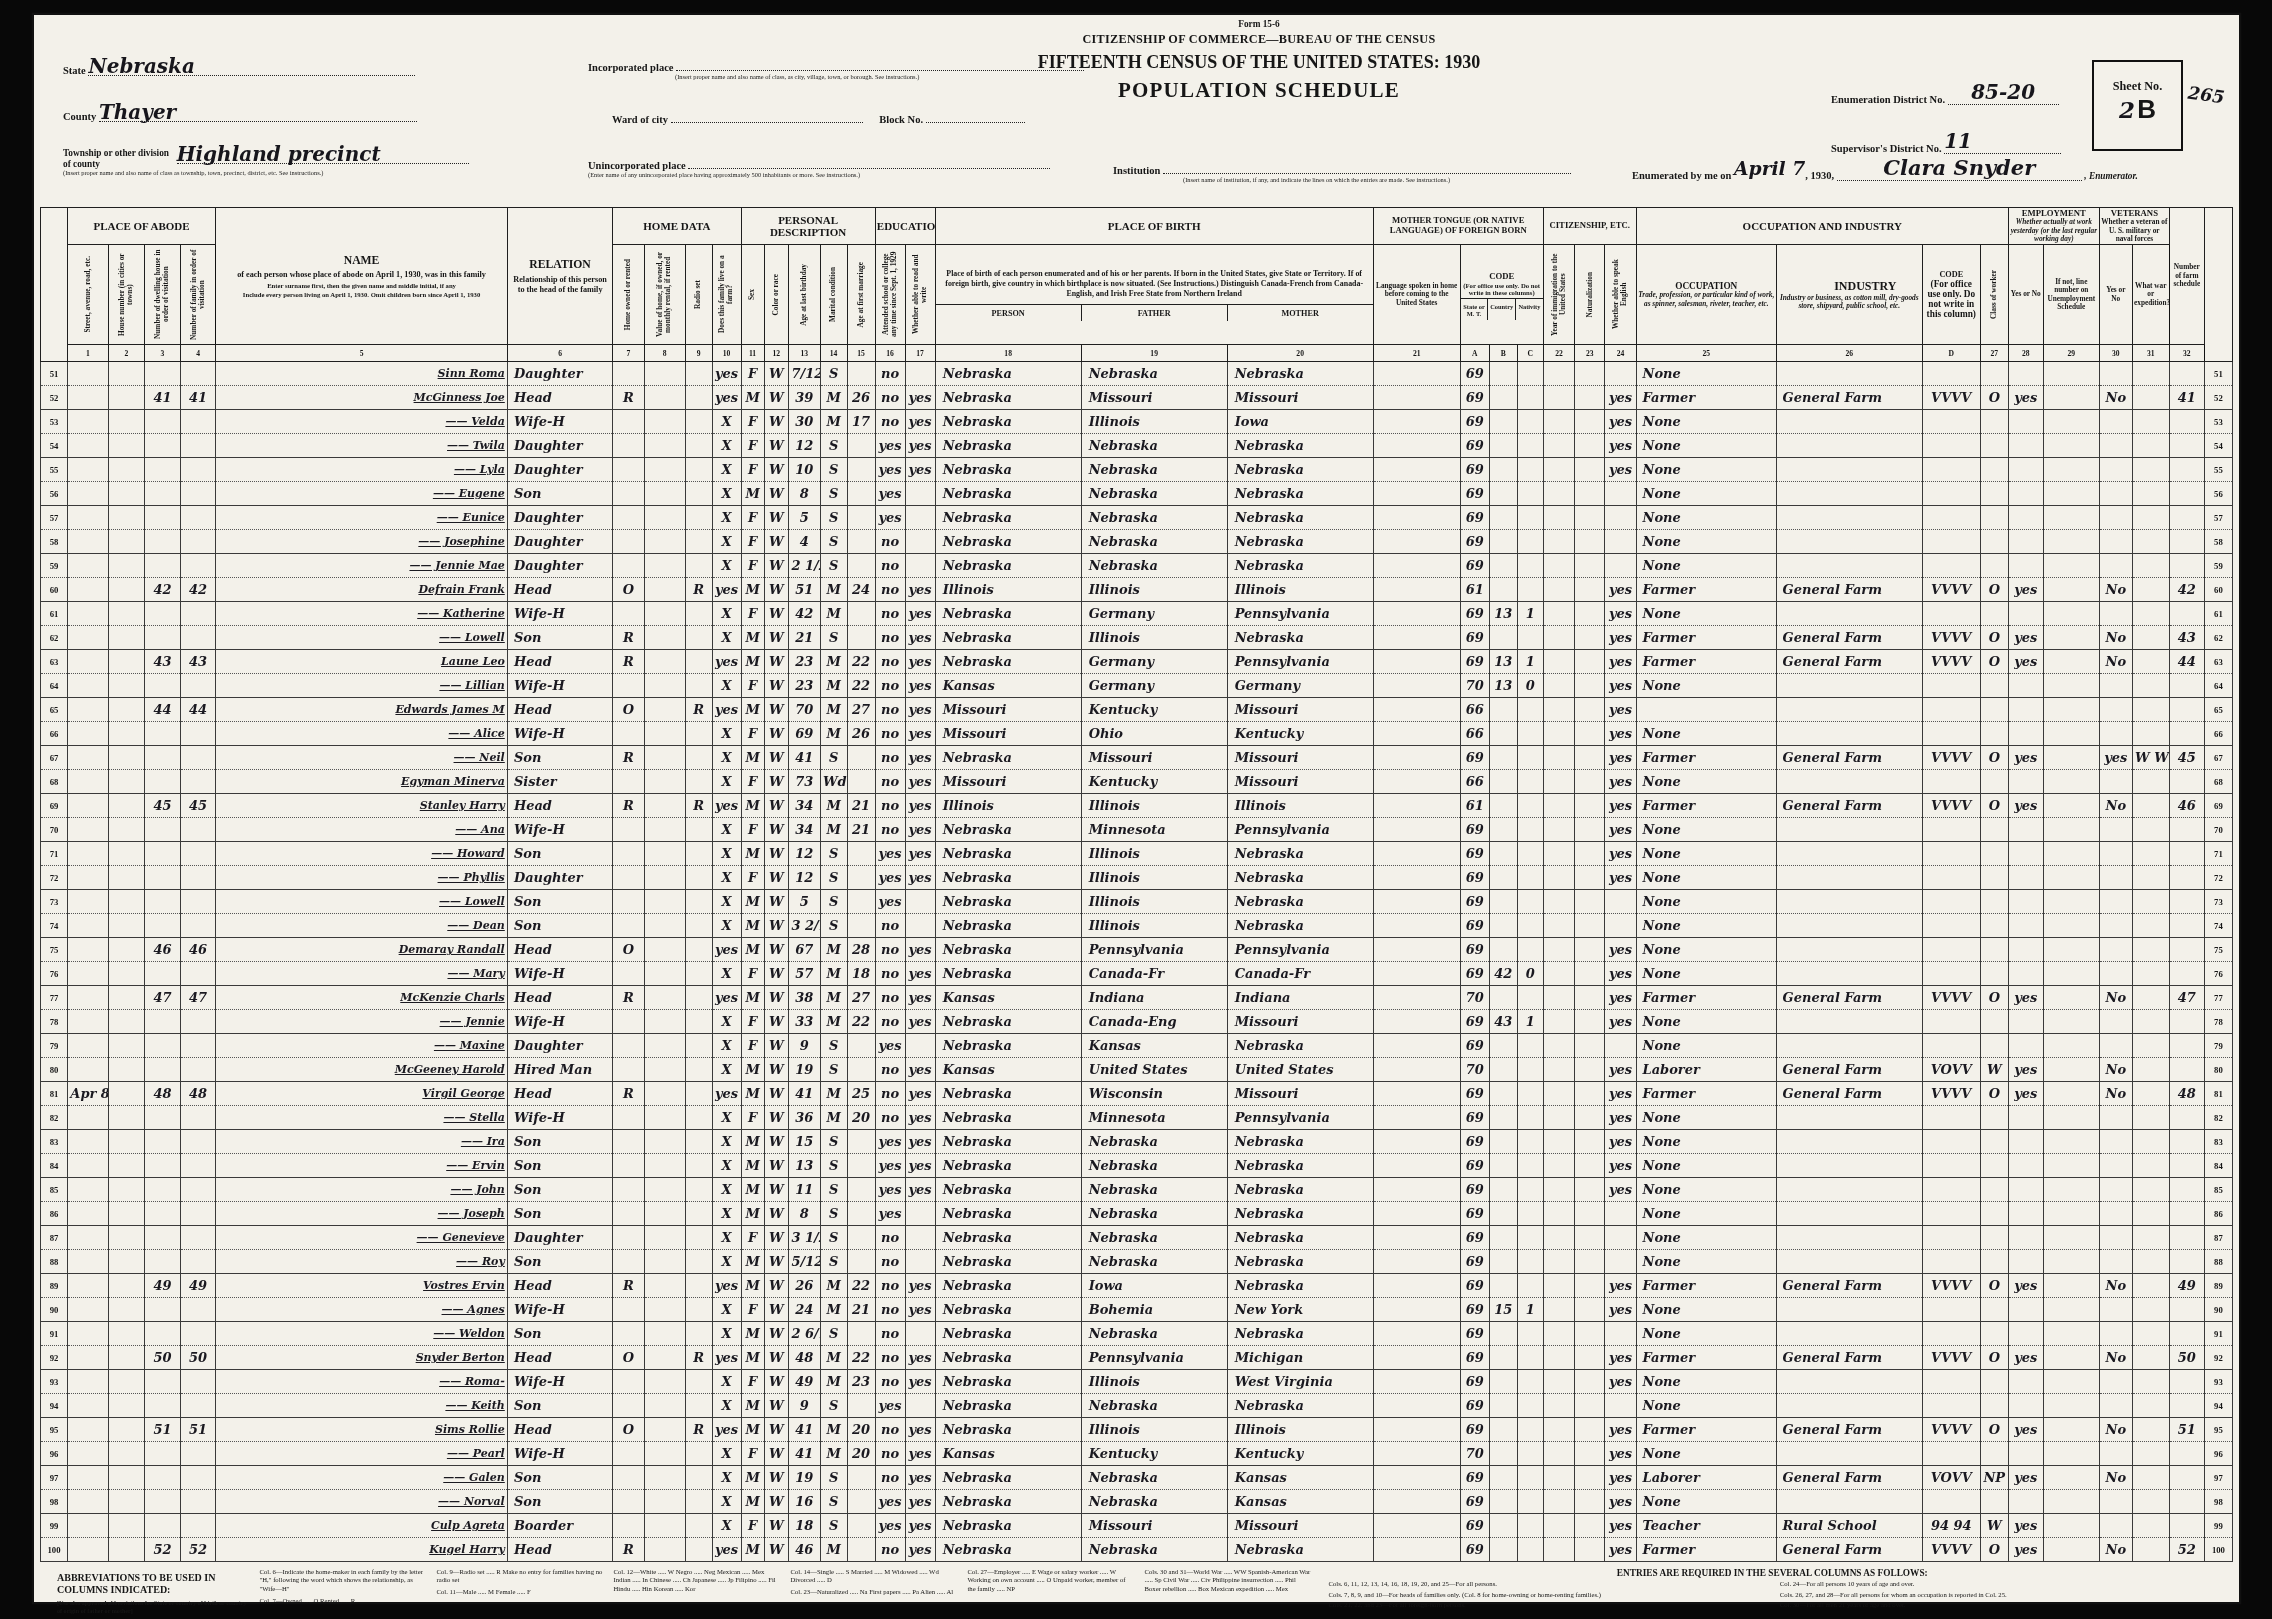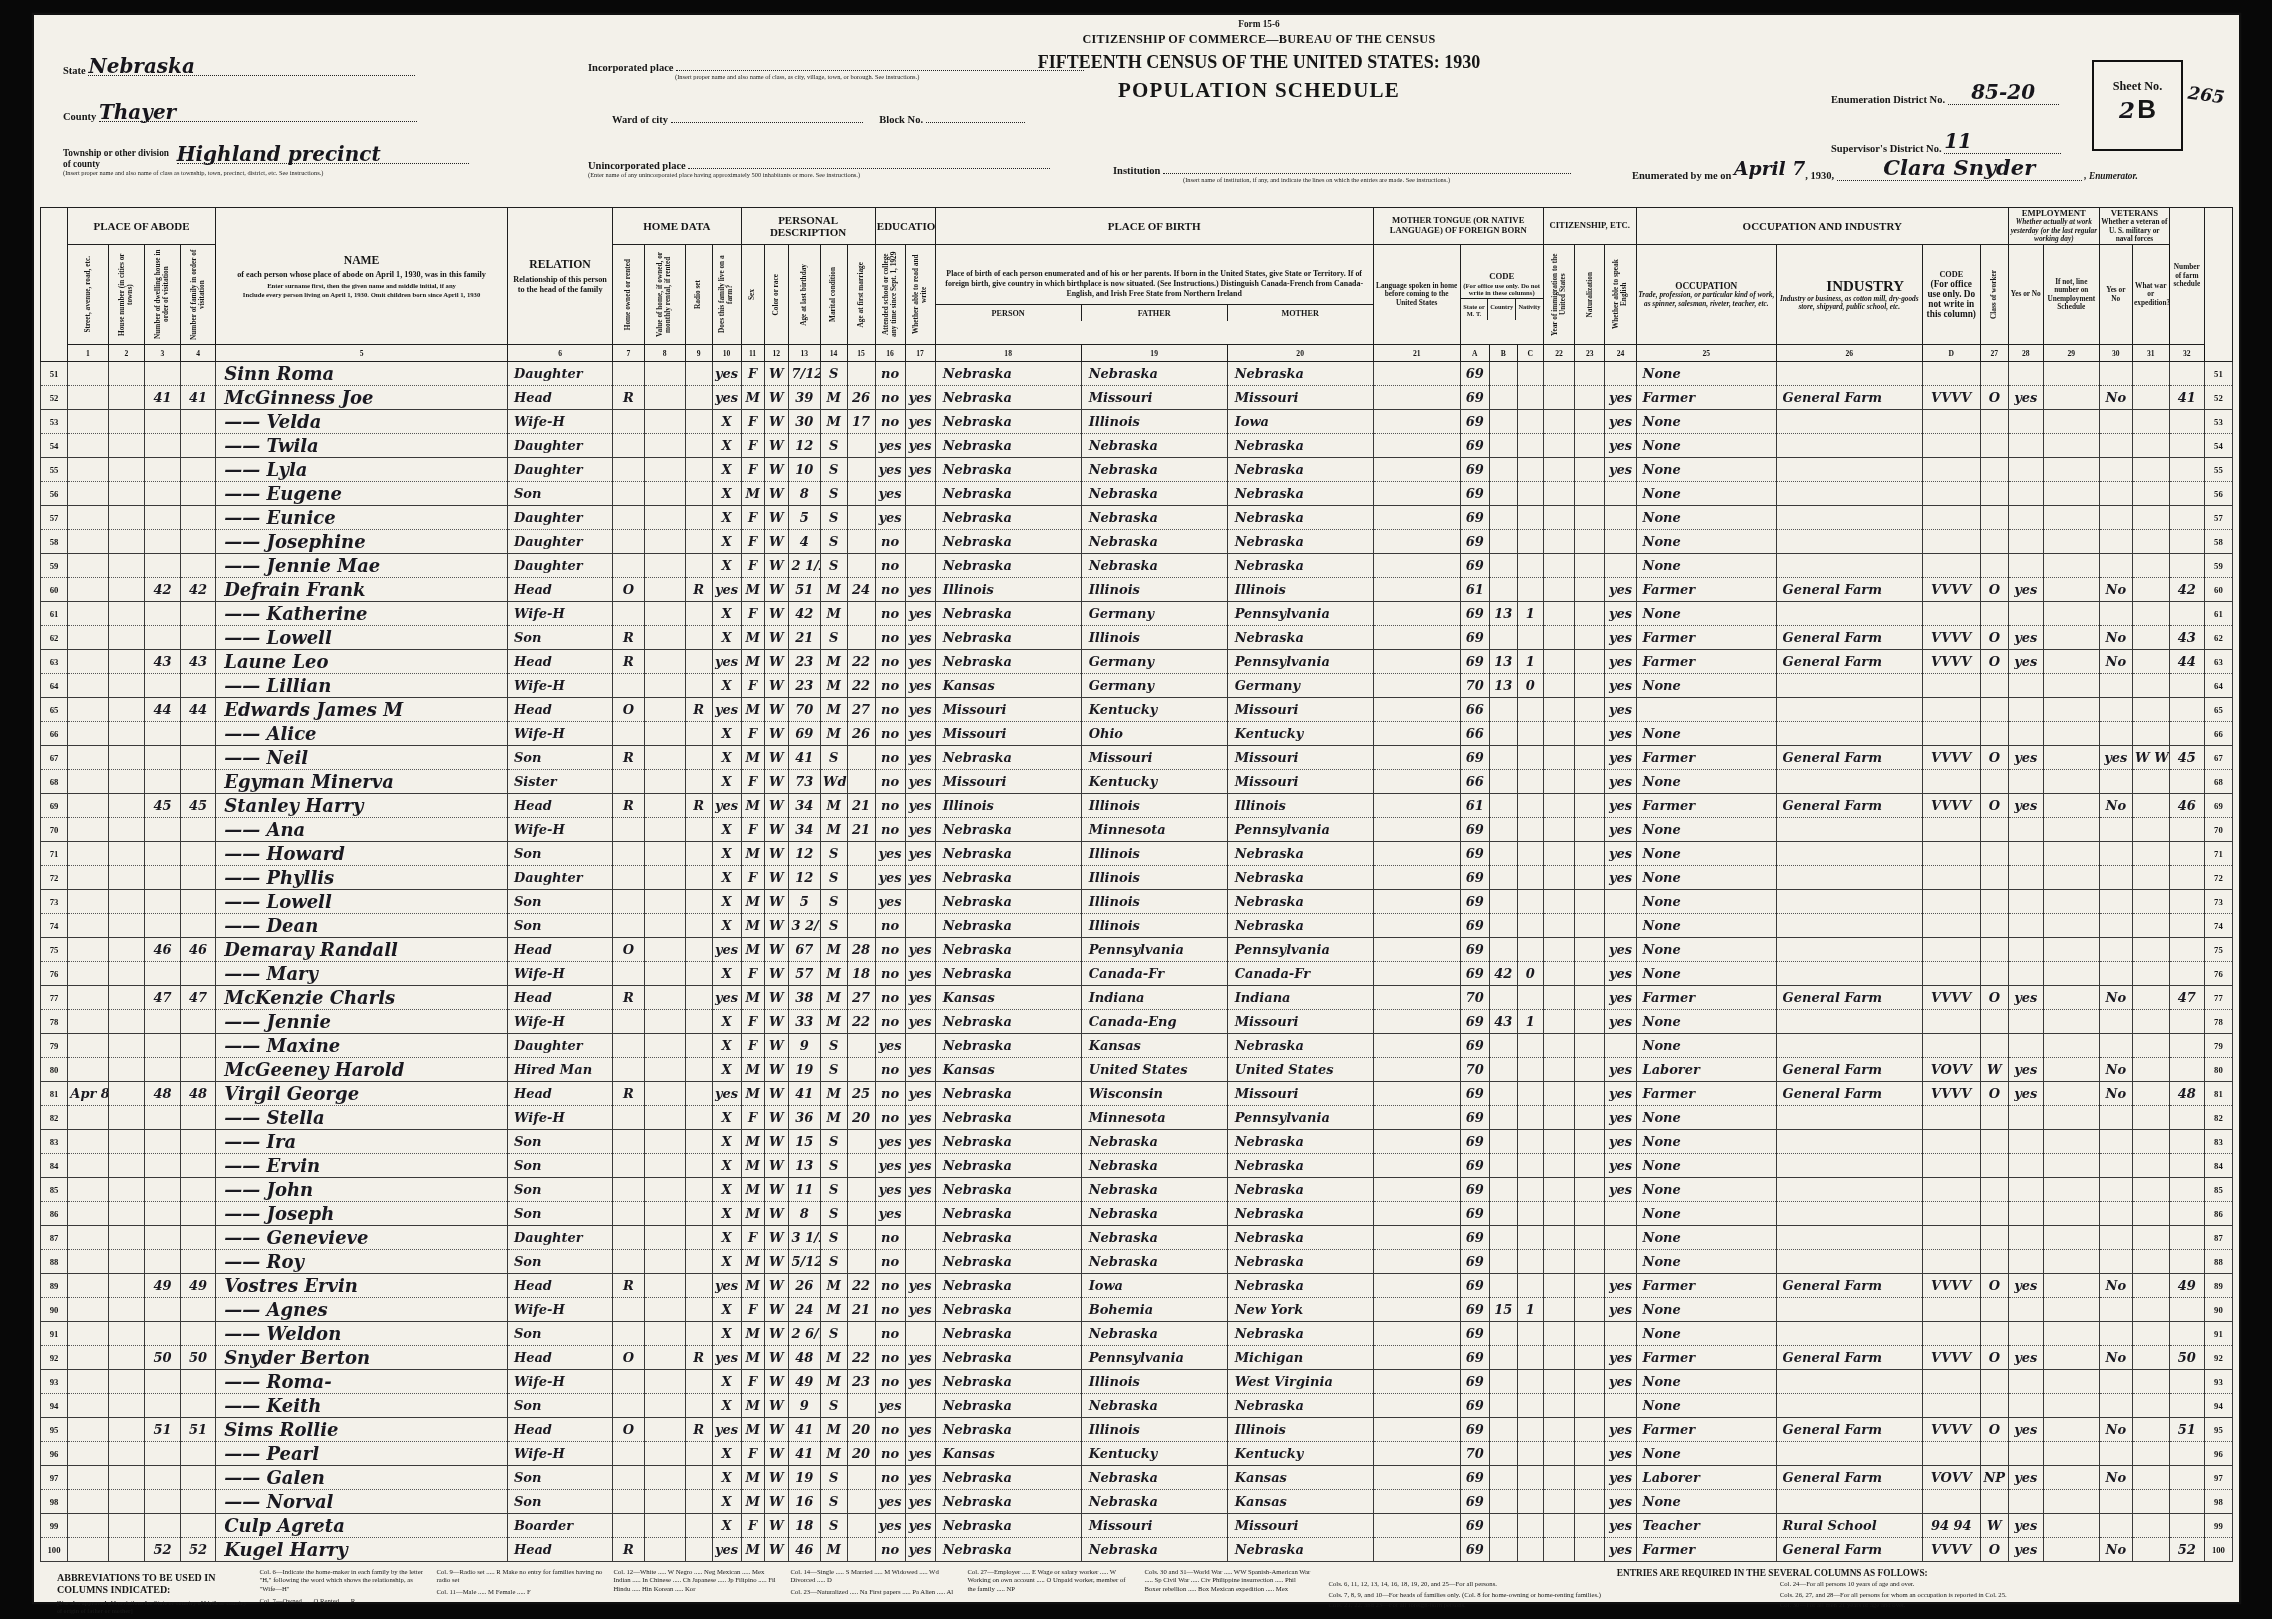--- a/index.html
+++ b/index.html
@@ -40,21 +40,21 @@
   .bigcell .bd2{font-size:6.7px;text-align:center;line-height:1.15;margin:1.7px 3.5px;}
   .birthdesc{font-size:7.9px;line-height:1.25;text-align:center;padding:1.2px 4.7px;font-weight:bold;}
   .sub3{display:flex;border-top:0.6px solid #1f1f1f;margin-top:3.5px;}
   .sub3 div{flex:1;border-left:0.6px solid #1f1f1f;font-size:8.2px;padding:4.7px 0 2.3px;}
   .sub3 div:first-child{border-left:none;}
   .codewrap .ct{font-size:8.7px;margin-top:1.2px;}
   .codewrap .cn{font-size:6.7px;font-weight:bold;line-height:1.1;margin:1.2px 2.3px;}
   .smallhead{font-size:7.3px;line-height:1.15;font-weight:bold;white-space:normal;}
   .census td.pn{font-size:8.7px;font-weight:bold;}
   .census td.hw{font-family:"DejaVu Serif",serif;font-style:italic;font-weight:bold;font-size:13px;color:#1a1920;}
-  .census td.c-name{font-size:18px;text-align:left;padding-left:8.2px;}
+  .census td.c-name{font-size:11px;text-align:right;padding-left:8.2px;text-decoration:underline;}
   .census td.c-relation,.census td.c-occ,.census td.c-ind{text-align:left;padding-left:5.8px;}
   .census td.c-bp,.census td.c-bpf,.census td.c-bpm{text-align:left;padding-left:7px;}
   .census td.hl,.census th.hl{border-left:1.2px solid #111;}
   
   .form-footer{display:flex;margin:5.8px 23px 0;gap:17.5px;}
   .abbrev{flex:0 0 1254px;display:flex;gap:10.5px;}
   .abbrev-title{width:192px;font-weight:bold;font-size:10px;line-height:1.25;padding-top:3.5px;}
   .abbrev-title .sub{font-weight:bold;font-size:6.1px;margin-top:3.5px;}
   .fcol{flex:1;font-size:6.7px;line-height:1.25;}
   .fitem{margin-bottom:3.5px;}
@@ -283,21 +283,21 @@
             <div class="vert">Naturalization</div>
           </th>
         <th>
             <div class="vert">Whether able to speak English</div>
           </th>
         <th class="hl">
           <div style="font-size:9.3px;">OCCUPATION</div>
           <div class="smallhead" style="font-weight:bold;font-style:italic;">Trade, profession, or particular kind of work, as spinner, salesman, riveter, teacher, etc.</div>
         </th>
         <th>
-          <div style="font-size:15px;margin-left:32px;">INDUSTRY</div>
+          <div style="font-size:12px;margin-left:32px;">INDUSTRY</div>
           <div class="smallhead" style="font-weight:bold;font-style:italic;">Industry or business, as cotton mill, dry-goods store, shipyard, public school, etc.</div>
         </th>
         <th>
           <div style="font-size:8.2px;">CODE</div>
           <div class="cn">(For office use only.  Do not write in this column)</div>
         </th>
         <th>
             <div class="vert">Class of worker</div>
           </th>
         <th class="hl">

